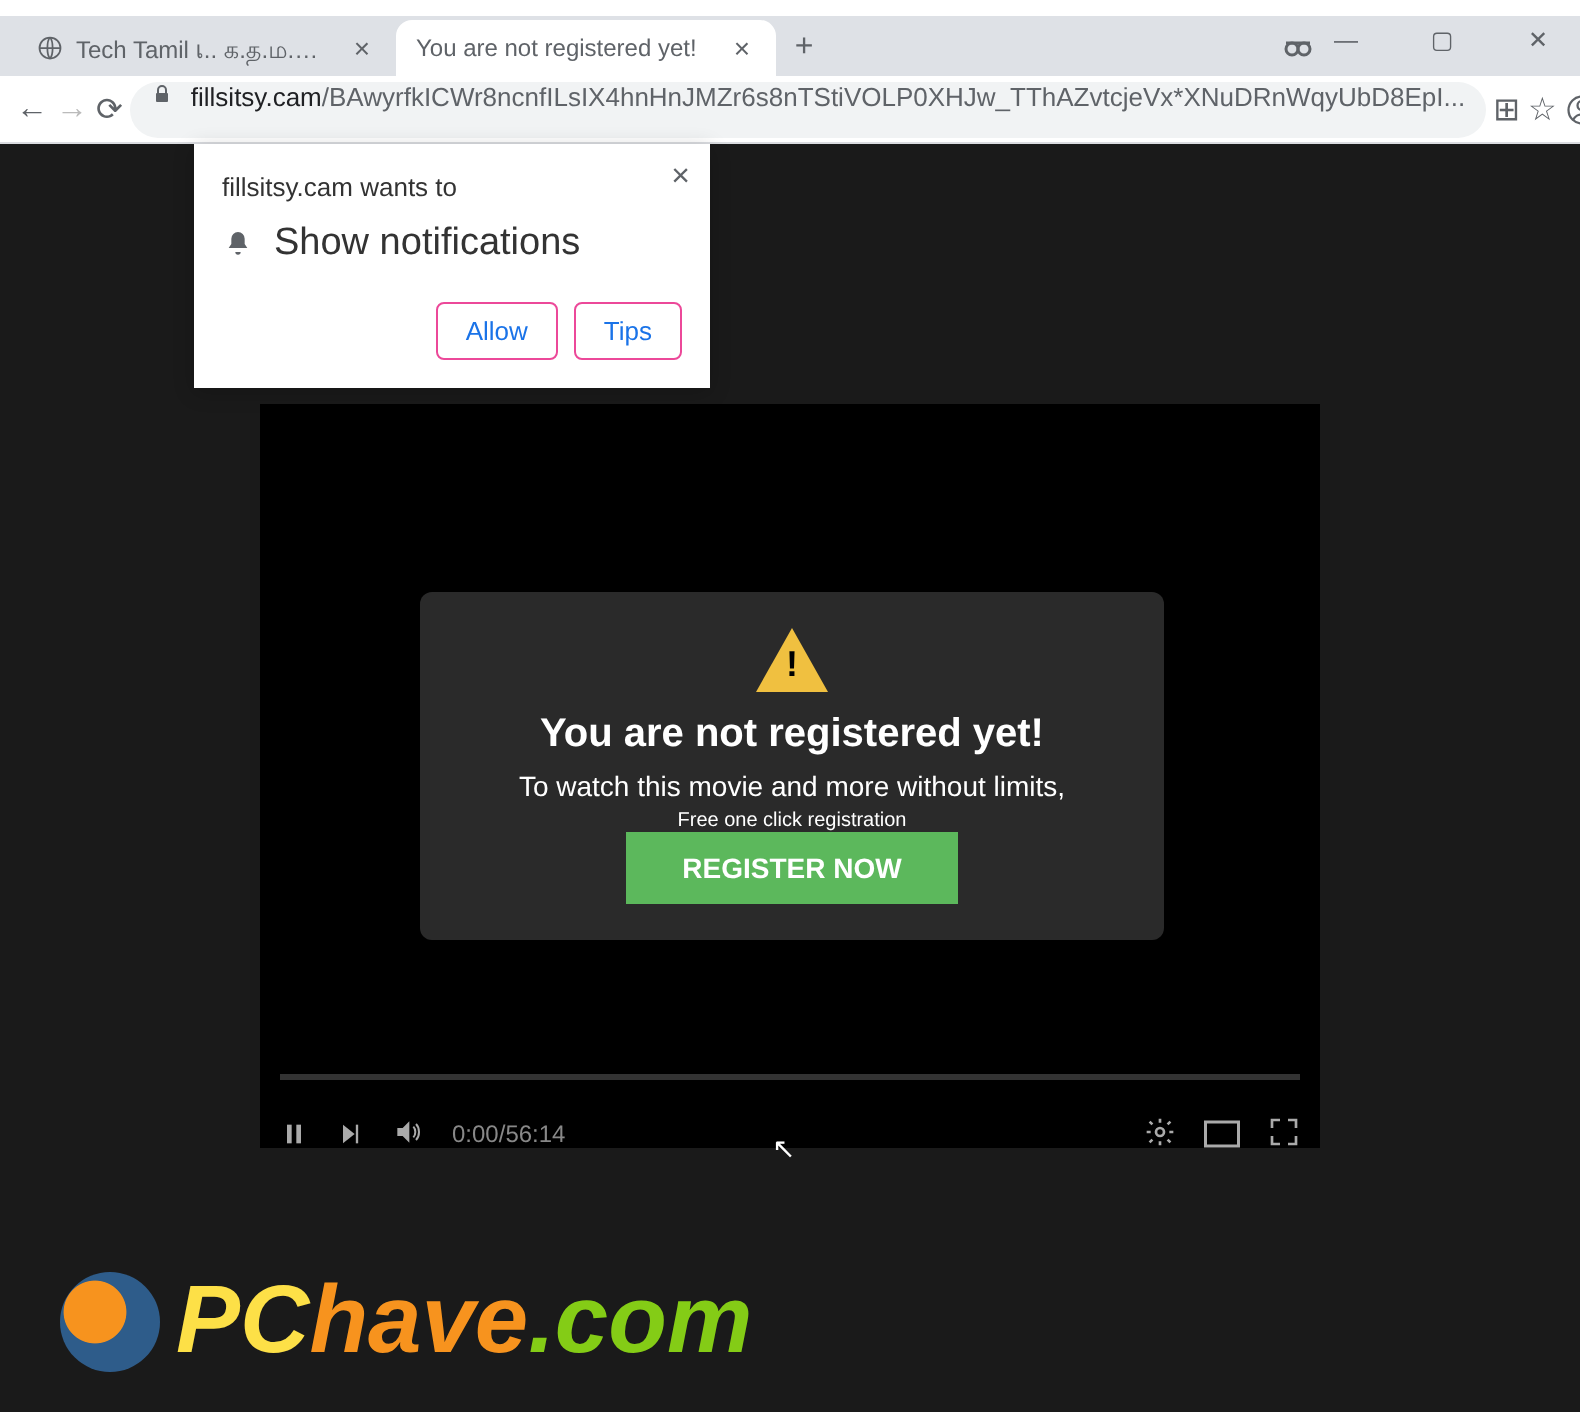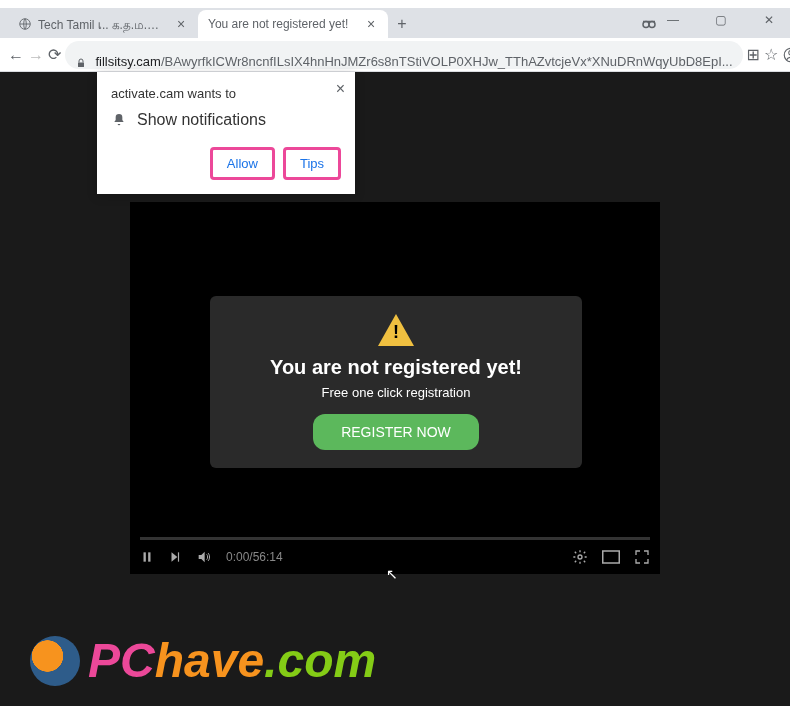--- a/index.html
+++ b/index.html
@@ -11,48 +11,48 @@
 .tab.active{background:#fff}
 .tab-title{flex:1;white-space:nowrap;overflow:hidden;text-overflow:ellipsis}
 .tab-close{width:14px;height:14px;display:flex;align-items:center;justify-content:center;font-size:14px;color:#5f6368}
 .tab-add{width:28px;height:28px;display:flex;align-items:center;justify-content:center;font-size:16px;color:#5f6368;cursor:pointer}
 .window-controls{position:absolute;top:10px;right:6px;display:flex;gap:18px}
 .win-ctrl{width:30px;height:20px;display:flex;align-items:center;justify-content:center;color:#5f6368;font-size:12px;cursor:pointer}
 .incognito{position:absolute;top:14px;right:132px;width:18px;height:18px}
 .toolbar{height:34px;background:#fff;display:flex;align-items:center;padding:0 8px;gap:4px;border-bottom:1px solid #dadce0}
 .nav-btn{width:28px;height:28px;display:flex;align-items:center;justify-content:center;color:#5f6368;border-radius:50%;cursor:pointer}
 .nav-btn.disabled{color:#bbb}
-.address-bar{flex:1;height:28px;background:#f1f3f4;border-radius:14px;display:flex;align-items:flex-end;padding:0 10px;gap:8px;font-size:13px;color:#5f6368}
+.address-bar{flex:1;height:28px;background:#f1f3f4;border-radius:14px;display:flex;align-items:flex-start;padding:0 10px;gap:8px;font-size:13px;color:#5f6368}
 .address-bar .url{flex:1;white-space:nowrap;overflow:hidden;text-overflow:ellipsis}
 .domain{color:#202124}
 .content{height:634px;background:#1a1a1a;position:relative}
 .notif{position:absolute;top:0;left:97px;width:258px;background:#fff;box-shadow:0 2px 10px rgba(0,0,0,0.2);padding:14px;z-index:10}
 .notif-close{position:absolute;top:8px;right:10px;font-size:16px;color:#5f6368;cursor:pointer}
 .notif-title{font-size:13px;color:#333;margin-bottom:10px}
-.notif-row{display:flex;align-items:center;gap:10px;font-size:16px;color:#333;margin-bottom:18px}
+.notif-row{display:flex;align-items:center;gap:10px;font-size:19px;color:#333;margin-bottom:18px}
 .notif-buttons{display:flex;justify-content:flex-end;gap:8px}
-.notif-btn{padding:6px 14px;border:3px solid #ec4899;background:#fff;color:#1a73e8;font-size:13px;border-radius:4px;cursor:pointer}
+.notif-btn{padding:6px 14px;border:1px solid #ec4899;background:#fff;color:#1a73e8;font-size:13px;border-radius:4px;cursor:pointer}
 .player{position:absolute;top:130px;left:130px;width:530px;height:372px;background:#000}
 .overlay{position:absolute;top:94px;left:80px;width:372px;background:#2a2a2a;border-radius:6px;padding:18px 20px;text-align:center;color:#fff}
 .warn{width:0;height:0;border-left:18px solid transparent;border-right:18px solid transparent;border-bottom:32px solid #f0c040;margin:0 auto 10px;position:relative}
 .warn:after{content:"!";position:absolute;top:8px;left:-3px;color:#000;font-weight:bold;font-size:18px}
 .ov-title{font-size:20px;font-weight:bold;margin-bottom:6px}
 .ov-sub{font-size:14px;margin-bottom:4px}
-.ov-free{font-size:13px;margin-bottom:14px}
-.reg-btn{display:inline-block;padding:10px 28px;background:#5cb85c;color:#fff;font-size:14px;font-weight:normal;border-radius:12px;cursor:pointer}
+.ov-free{font-size:10px;}
+.reg-btn{display:inline-block;padding:10px 28px;background:#5cb85c;color:#fff;font-size:14px;font-weight:bold;border-radius:0;cursor:pointer}
 .cursor{position:absolute;top:270px;left:176px;color:#fff;font-size:14px}
-.controls{position:absolute;bottom:0;left:0;right:0;height:34px;display:flex;align-items:center;padding:0 10px;gap:14px;color:#888;font-size:12px}
+.controls{position:absolute;bottom:0;left:0;right:0;height:34px;display:flex;align-items:flex-end;padding:0 10px;gap:14px;color:#888;font-size:12px}
 .ctrl-icon{cursor:pointer}
 .time{color:#888}
 .spacer{flex:1}
 .progress{position:absolute;bottom:34px;left:10px;right:10px;height:3px;background:#333}
 .watermark{position:absolute;bottom:18px;left:30px;display:flex;align-items:center;gap:8px}
 .wm-logo{width:50px;height:50px;background:radial-gradient(circle at 35% 40%,#f7931e 0,#f7931e 35%,#2e5c8a 36%,#2e5c8a 100%);border-radius:50%;position:relative}
 .wm-text{font-size:48px;font-style:italic;font-weight:bold}
-.wm-pc{color:#ec4899}
+.wm-pc{color:#fde047}
 .wm-risk{color:#f7931e}
 .wm-com{color:#84cc16}
 svg{display:block}
 </style>
 </head>
 <body>
 
 <div class="window">
   <div class="window-controls">
     <div class="win-ctrl">—</div>
@@ -105,40 +105,41 @@
           <circle cx="12" cy="9" r="3" fill="none" stroke="#5f6368" stroke-width="1.5"></circle>
           <path d="M6 19c1-3 4-4 6-4s5 1 6 4" fill="none" stroke="#5f6368" stroke-width="1.5"></path>
         </svg>
       </div>
 
   </div>
   <div class="content">
 
     <div class="notif">
       <div class="notif-close">×</div>
-      <div class="notif-title">activate.cam wants to</div>
+      <div class="notif-title">fillsitsy.cam wants to</div>
       <div class="notif-row">
         <span>
             <svg width="16" height="16" viewBox="0 0 24 24">
               <path d="M12 3a5 5 0 00-5 5v4l-2 3h14l-2-3V8a5 5 0 00-5-5z" fill="#5f6368"></path>
               <path d="M10 18a2 2 0 004 0" fill="#5f6368"></path>
             </svg>
           </span>
         <span>Show notifications</span>
       </div>
       <div class="notif-buttons">
         <div class="notif-btn">Allow</div>
         <div class="notif-btn">Tips</div>
       </div>
     </div>
 
     <div class="player">
       <div class="overlay">
         <div class="warn"></div>
         <div class="ov-title">You are not registered yet!</div>
+        <div class="ov-sub">To watch this movie and more without limits,</div>
         <div class="ov-free">Free one click registration</div>
         <div class="reg-btn">REGISTER NOW</div>
         <div class="cursor">↖</div>
       </div>
       <div class="progress"></div>
       <div class="controls">
         <span class="ctrl-icon">
             <svg width="14" height="14" viewBox="0 0 24 24">
               <rect x="6" y="4" width="4" height="16" fill="#aaa"></rect>
               <rect x="14" y="4" width="4" height="16" fill="#aaa"></rect>

